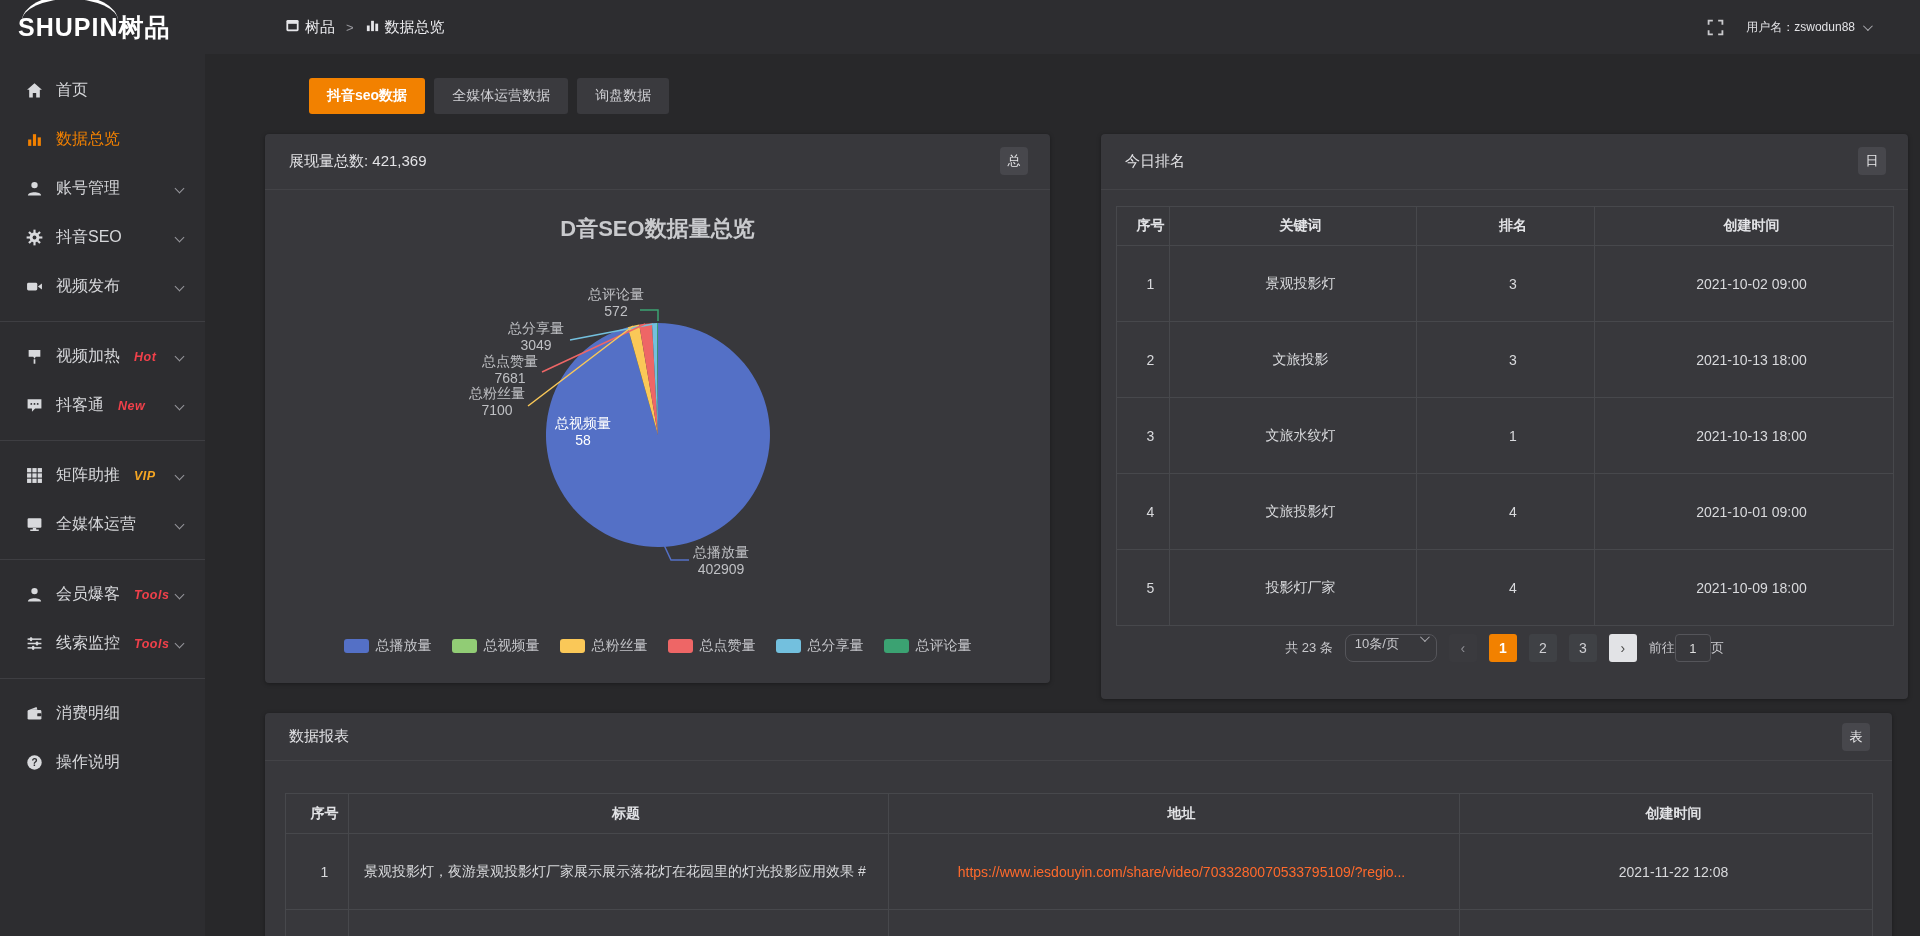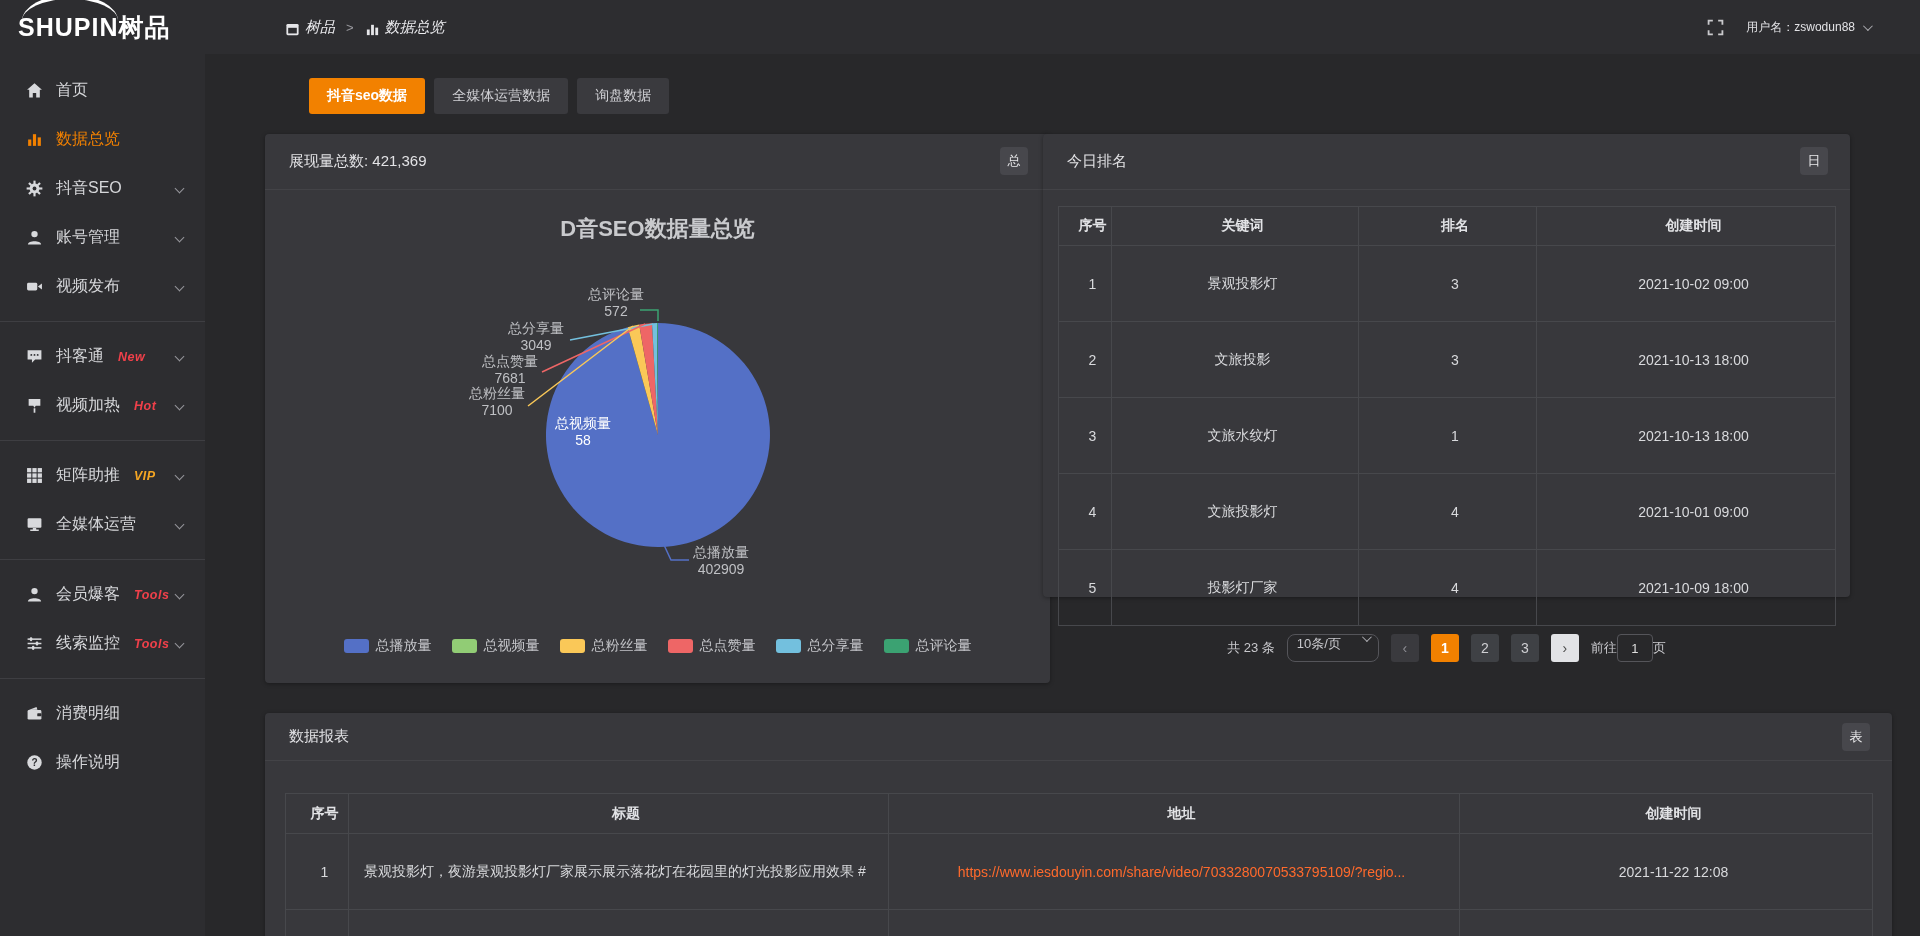--- a/index.html
+++ b/index.html
@@ -9,21 +9,21 @@
 
   
   .topbar { position:absolute; left:0; top:0; width:1920px; height:54px;
     background:#2d2d30; display:flex; align-items:center; z-index:5; }
   .logo { width:205px; padding-left:18px; position:relative; color:#fff;
     font-size:25px; font-weight:800; letter-spacing:1px; white-space:nowrap; }
   .logo::before { content:""; position:absolute; left:22px; top:-16px; width:96px; height:22px;
     border-top:4px solid #fff; border-radius:50% 50% 0 0 / 100% 100% 0 0; }
   .breadcrumb { display:flex; align-items:center; gap:8px; margin-left:80px;
     font-size:15px; color:#ececef; }
-  .crumb { display:flex; align-items:flex-end; gap:5px; cursor:pointer;font-style:italic; }
+  .crumb { display:flex; align-items:flex-start; gap:5px; cursor:pointer; }
   .crumb-sep { color:#9a9a9f; font-size:13px; margin:0 3px; }
   .topbar-right { margin-left:auto; display:flex; align-items:center; gap:22px;
     padding-right:50px; color:#e2e2e5; font-size:12px; }
   .username { display:flex; align-items:center; gap:8px; cursor:pointer; }
   .chev { width:7px; height:7px; border-right:1.5px solid #a9a9ae; border-bottom:1.5px solid #a9a9ae;
     transform:rotate(45deg) translateY(-2px); display:inline-block; }
 
   
   .sidebar { position:absolute; left:0; top:54px; width:205px; height:882px;
     background:#2d2d30; padding-top:12px; }
@@ -58,21 +58,21 @@
   .pie-svg { position:absolute; left:0; top:56px; }
   .pie-label { position:absolute; transform:translateX(-50%); text-align:center;
     font-size:14px; line-height:17px; color:#bfc0c4; white-space:nowrap; }
   .pie-label.inside { color:#fff; }
   .legend { position:absolute; left:0; right:0; top:503px; display:flex; justify-content:center;
     gap:20px; align-items:center; }
   .legend-item { display:flex; align-items:center; gap:7px; font-size:14px; color:#c4c5c9; cursor:pointer; }
   .swatch { width:25px; height:14px; border-radius:3px; display:inline-block; }
 
   
-  #ranking-card { left:838px; top:80px; width:807px; height:463px; }
+  #ranking-card { left:896px; top:80px; width:807px; height:565px; }
   table { border-collapse:collapse; table-layout:fixed; }
   .grid-table th, .grid-table td { border:1px solid #47484c; text-align:center;
     font-weight:normal; color:#d9dadd; font-size:14px; overflow:hidden; white-space:nowrap;padding-left:15px; }
   .grid-table th { color:#e2e3e6; font-weight:bold; }
   #ranking-table { position:absolute; left:15px; top:72px; width:777px; }
   #ranking-table th { height:39px; }
   #ranking-table td { height:76px; }
 
   .pagination { position:absolute; left:0; right:0; top:500px; display:flex; justify-content:center;
     align-items:center; gap:12px; font-size:13px; color:#c8c8cc; }
@@ -148,82 +148,82 @@
             <rect x="2" y="8" width="3" height="6"></rect>
             <rect x="6.5" y="3" width="3" height="11"></rect>
             <rect x="11" y="6" width="3" height="8"></rect>
           </svg>
         </span>
       <span>数据总览</span>
     </div>
     <div class="side-item">
       <span class="s-icon">
           <svg width="17" height="17" viewBox="0 0 16 16" fill="currentColor">
+            <circle cx="8" cy="4.8" r="3"></circle>
+            <path d="M1.8 14.5 C1.8 10.6 14.2 10.6 14.2 14.5 Z"></path>
+          </svg>
+        </span>
+      <span>账号管理</span>
+      <span class="side-chev"></span>
+    </div>
+    <div class="side-item">
+      <span class="s-icon">
+          <svg width="17" height="17" viewBox="0 0 16 16" fill="currentColor">
             <circle cx="8" cy="8" r="4.6"></circle>
             <g>
               <rect x="7" y="0.6" width="2" height="3.2"></rect>
               <rect x="7" y="0.6" width="2" height="3.2" transform="rotate(45 8 8)"></rect>
               <rect x="7" y="0.6" width="2" height="3.2" transform="rotate(90 8 8)"></rect>
               <rect x="7" y="0.6" width="2" height="3.2" transform="rotate(135 8 8)"></rect>
               <rect x="7" y="0.6" width="2" height="3.2" transform="rotate(180 8 8)"></rect>
               <rect x="7" y="0.6" width="2" height="3.2" transform="rotate(225 8 8)"></rect>
               <rect x="7" y="0.6" width="2" height="3.2" transform="rotate(270 8 8)"></rect>
               <rect x="7" y="0.6" width="2" height="3.2" transform="rotate(315 8 8)"></rect>
             </g>
             <circle cx="8" cy="8" r="1.8" fill="#2d2d30"></circle>
           </svg>
         </span>
       <span>抖音SEO</span>
       <span class="side-chev"></span>
     </div>
     <div class="side-item">
       <span class="s-icon">
           <svg width="17" height="17" viewBox="0 0 16 16" fill="currentColor">
-            <circle cx="8" cy="4.8" r="3"></circle>
-            <path d="M1.8 14.5 C1.8 10.6 14.2 10.6 14.2 14.5 Z"></path>
-          </svg>
-        </span>
-      <span>账号管理</span>
-      <span class="side-chev"></span>
-    </div>
-    <div class="side-item">
-      <span class="s-icon">
-          <svg width="17" height="17" viewBox="0 0 16 16" fill="currentColor">
             <rect x="1" y="4.4" width="9.6" height="7.4" rx="1.4"></rect>
             <path d="M11.2 8 15 5.2 v5.6 Z"></path>
           </svg>
         </span>
       <span>视频发布</span>
       <span class="side-chev"></span>
     </div>
 
     <div class="side-divider"></div>
 
+    <div class="side-item">
+      <span class="s-icon">
+          <svg width="17" height="17" viewBox="0 0 16 16" fill="currentColor">
+            <path d="M2.5 1.8 h11 v6.4 H9.2 L8 10.2 6.8 8.2 H2.5 Z"></path>
+            <rect x="7.2" y="10.6" width="1.6" height="4.2"></rect>
+          </svg>
+        </span>
+      <span>视频加热</span>
+      <span class="badge" style="color: rgb(240, 64, 74);">Hot</span>
+      <span class="side-chev"></span>
+    </div>
     <div class="side-item">
       <span class="s-icon">
           <svg width="17" height="17" viewBox="0 0 16 16" fill="currentColor">
             <path d="M1.5 2.2 h13 v8.6 H8.6 L5.6 13.8 v-3 H1.5 Z"></path>
             <circle cx="5" cy="6.5" r=".9" fill="#2d2d30"></circle>
             <circle cx="8" cy="6.5" r=".9" fill="#2d2d30"></circle>
             <circle cx="11" cy="6.5" r=".9" fill="#2d2d30"></circle>
           </svg>
         </span>
       <span>抖客通</span>
       <span class="badge" style="color: rgb(240, 64, 74);">New</span>
-      <span class="side-chev"></span>
-    </div>
-    <div class="side-item">
-      <span class="s-icon">
-          <svg width="17" height="17" viewBox="0 0 16 16" fill="currentColor">
-            <path d="M2.5 1.8 h11 v6.4 H9.2 L8 10.2 6.8 8.2 H2.5 Z"></path>
-            <rect x="7.2" y="10.6" width="1.6" height="4.2"></rect>
-          </svg>
-        </span>
-      <span>视频加热</span>
-      <span class="badge" style="color: rgb(240, 64, 74);">Hot</span>
       <span class="side-chev"></span>
     </div>
 
     <div class="side-divider"></div>
 
     <div class="side-item">
       <span class="s-icon">
           <svg width="17" height="17" viewBox="0 0 16 16" fill="currentColor">
             <rect x="1" y="1" width="4" height="4"></rect>
             <rect x="6" y="1" width="4" height="4"></rect>

